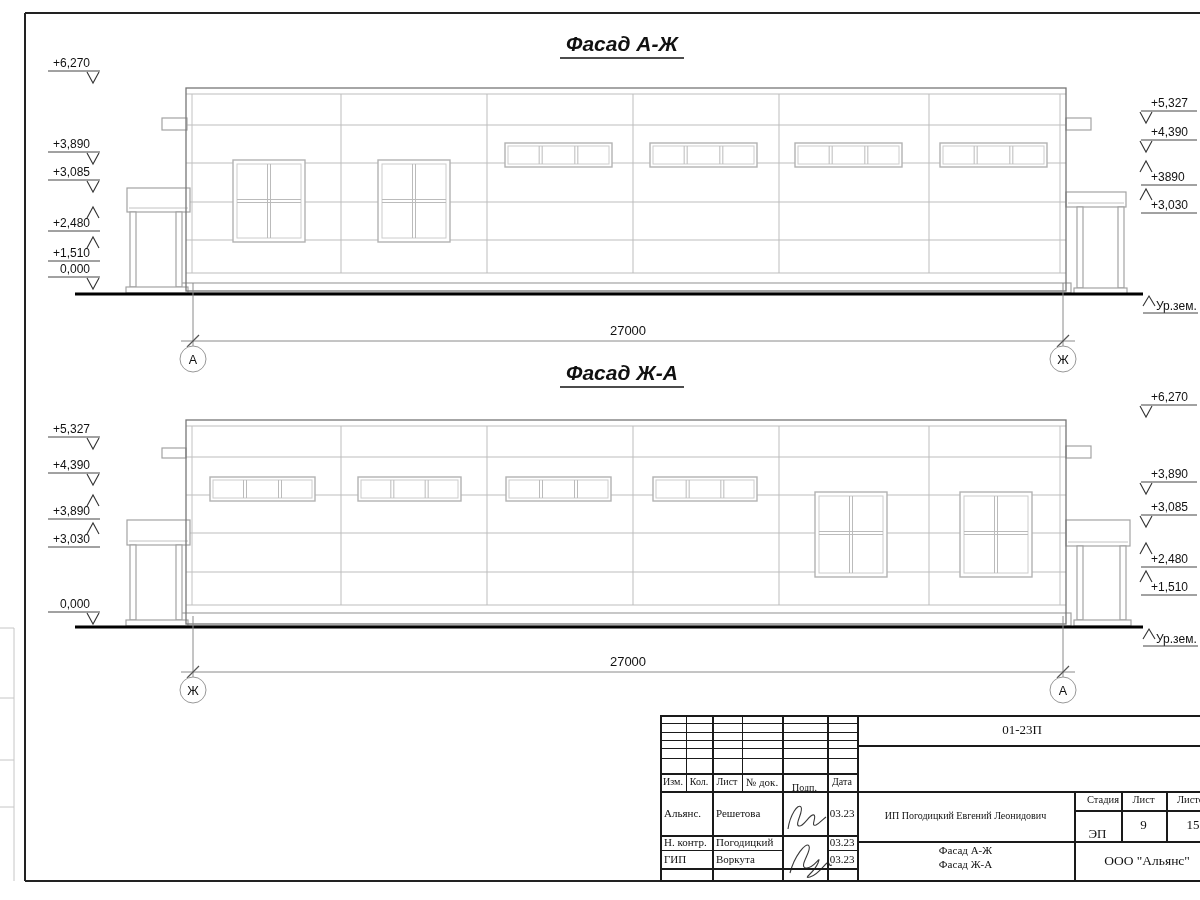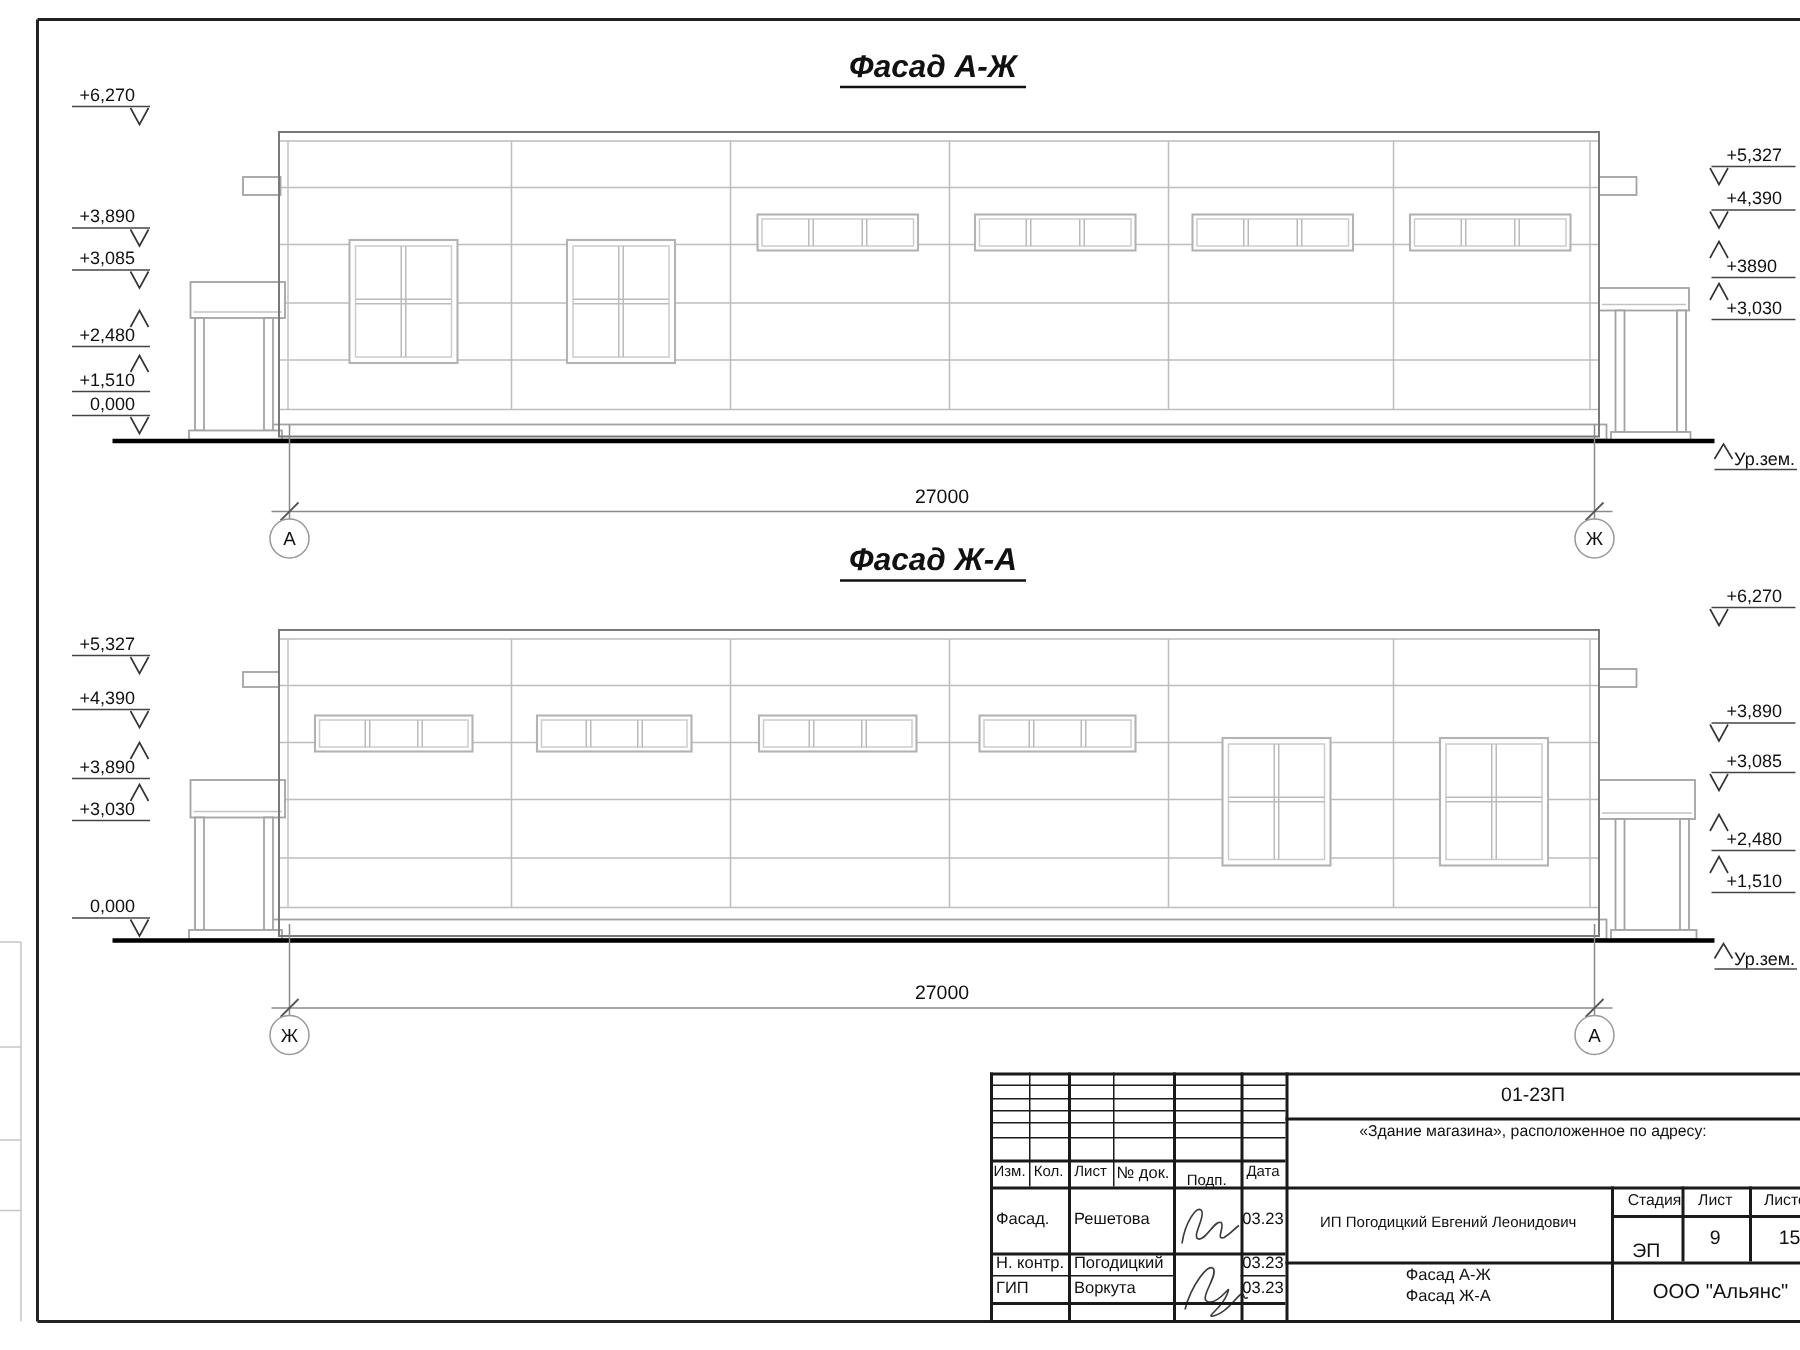--- a/index.html
+++ b/index.html
@@ -22,21 +22,21 @@
   .bub{fill:#fff;stroke:#999;stroke-width:1}
   .lbl{font-size:12px}
   .dimt{font-size:13px}
   .axis{font-size:12.5px}
   .ftitle{font-size:21px;font-style:italic;font-weight:bold}
   .tund{stroke:#111;stroke-width:1.6}
   .shelf{stroke:#444;stroke-width:1}
   .tb{position:absolute;left:660px;top:715px;width:560px;height:167px;background:#fff;}
   .ln{position:absolute;background:#1a1a1a;}
   .tx{position:absolute;color:#111;display:flex;align-items:center;justify-content:center;
-      text-align:center;white-space:nowrap;line-height:1.15;}
+      text-align:center;white-space:nowrap;line-height:1.15;font-family:Liberation Serif, serif;}
   .tx.l{justify-content:flex-start;text-align:left;}
   .sig{fill:none;stroke:#3a3a3a;stroke-width:1.1}
 </style>
 </head>
 <body>
 
 <div class="sheet">
 
   <svg id="drawing" width="1200" height="900" viewBox="0 0 1200 900">
       <line x1="25" y1="13" x2="25" y2="881" class="frm"></line>
@@ -269,34 +269,33 @@
 
   <div class="tb">
 
     <div class="tx" style="left:0;top:58px;width:26px;height:18px;font-size:10px">Изм.</div>
     <div class="tx" style="left:26px;top:58px;width:26px;height:18px;font-size:10px">Кол.</div>
     <div class="tx" style="left:52px;top:58px;width:30px;height:18px;font-size:10px">Лист</div>
     <div class="tx" style="left:82px;top:58px;width:40px;height:18px;font-size:11px">№ док.</div>
     <div class="tx" style="left:122px;top:58px;width:45px;height:30px;font-size:10px">Подп.</div>
     <div class="tx" style="left:167px;top:58px;width:30px;height:18px;font-size:10px">Дата</div>
 
-    <div class="tx l" style="left:4px;top:76px;width:48px;height:44px;font-size:11px">Фасад.</div>
+    <div class="tx l" style="left:4px;top:76px;width:48px;height:44px;font-size:11px">Альянс.</div>
     <div class="tx l" style="left:56px;top:76px;width:64px;height:44px;font-size:11px">Решетова</div>
     <div class="tx" style="left:167px;top:76px;width:30px;height:44px;font-size:11px">03.23</div>
 
     <div class="tx l" style="left:4px;top:120px;width:48px;height:15px;font-size:11px">Н. контр.</div>
     <div class="tx l" style="left:56px;top:120px;width:64px;height:15px;font-size:11px">Погодицкий</div>
     <div class="tx" style="left:167px;top:120px;width:30px;height:15px;font-size:11px">03.23</div>
 
     <div class="tx l" style="left:4px;top:135px;width:48px;height:18px;font-size:11px">ГИП</div>
     <div class="tx l" style="left:56px;top:135px;width:64px;height:18px;font-size:11px">Воркута</div>
     <div class="tx" style="left:167px;top:135px;width:30px;height:18px;font-size:11px">03.23</div>
 
     <div class="tx" style="left:197px;top:0;width:330px;height:30px;font-size:13px">01-23П</div>
-    <div class="tx" style="left:197px;top:32px;width:330px;height:14px;font-size:10.5px">«Здание магазина», расположенное по адресу:</div>
     <div class="tx" style="left:197px;top:76px;width:217px;height:50px;font-size:10px">ИП Погодицкий Евгений Леонидович</div>
 
     <div class="tx" style="left:414px;top:76px;width:58px;height:19px;font-size:10.5px">Стадия</div>
     <div class="tx" style="left:461px;top:76px;width:45px;height:19px;font-size:10.5px">Лист</div>
     <div class="tx" style="left:506px;top:76px;width:54px;height:19px;font-size:10.5px">Листов</div>
     <div class="tx" style="left:414px;top:95px;width:47px;height:49px;font-size:13px">ЭП</div>
     <div class="tx" style="left:461px;top:95px;width:45px;height:31px;font-size:13px">9</div>
     <div class="tx" style="left:506px;top:95px;width:54px;height:31px;font-size:13px">15</div>
 
     <div class="tx" style="left:197px;top:128px;width:217px;height:15px;font-size:11px">Фасад А-Ж</div>

